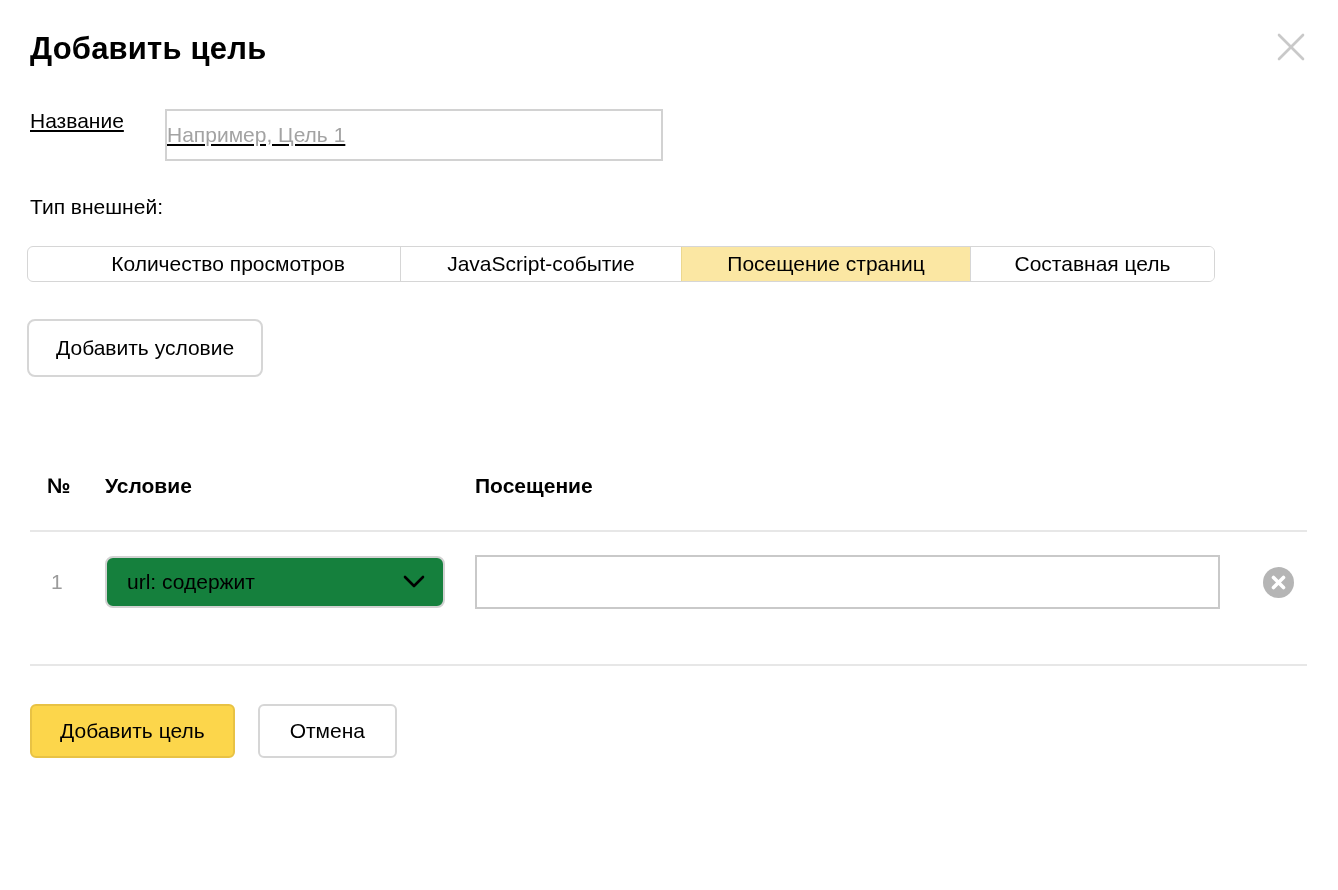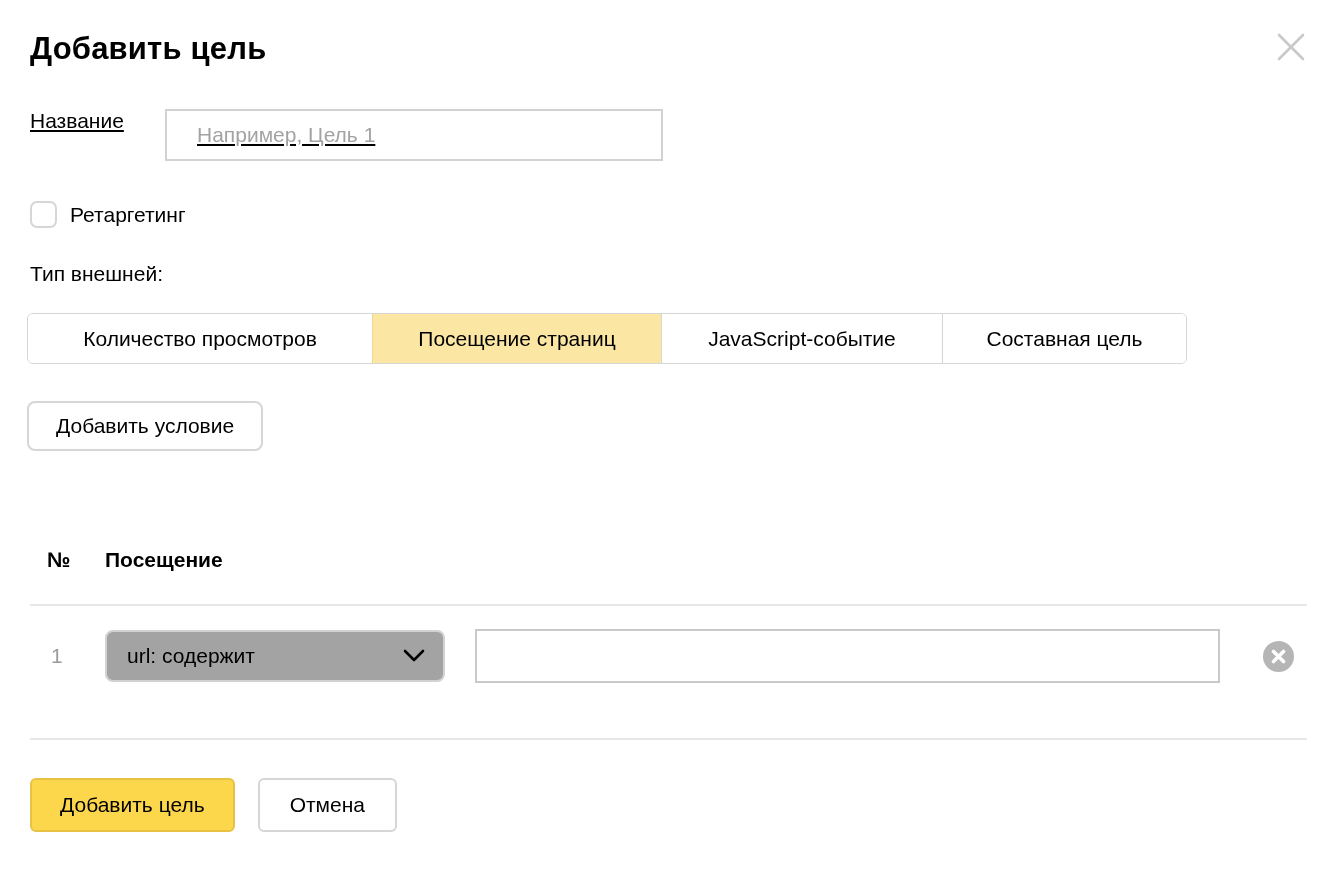--- a/index.html
+++ b/index.html
@@ -16,70 +16,70 @@
   .close-btn {
     position:absolute; top:32px; right:32px; width:30px; height:30px;
     cursor:pointer; background:none; border:none; padding:0;
   }
 
   
   .name-row { margin-top:41px; display:flex; align-items:flex-start;text-decoration:underline; }
   .name-label { font-size:21px; width:135px; }
   .name-input {
     width:498px; height:52px; border:2px solid #d2d2d2; border-radius:0;
-    font-size:21px; padding:0 30px; color:#000; outline:none;
+    font-size:21px; padding:0 0; color:#000; outline:none;
     font-family:inherit;
   }
   .name-input::placeholder { color:#a3a3a3; }
 
   
   .check-row { margin-top:40px; display:flex; align-items:center; cursor:pointer; }
   .checkbox {
     width:27px; height:27px; border:2px solid #d6d6d6; border-radius:7px;
     background:#fff; display:inline-block; flex:none;
   }
   .check-label { font-size:21px; margin-left:13px; }
 
   
   .type-label { margin-top:34px; font-size:21px; line-height:24px; }
   .tabs {
     margin-top:27px; margin-left:-3px; display:inline-flex;
-    border:1px solid #d6d6d6; border-radius:6px; overflow:hidden; height:51px;
+    border:1px solid #d6d6d6; border-radius:6px; overflow:hidden; height:36px;padding-left:28px;
   }
   .tab {
     display:flex; align-items:center; justify-content:center;
     font-size:21px; height:100%; cursor:pointer; background:#fff;
     border:none; border-left:1px solid #d6d6d6; font-family:inherit;
   }
   .tab:first-child { border-left:none; }
   .tab.selected { background:#fbe7a3; border-left-color:#ecd88f; }
   .tab.w1 { width:344px; }
   .tab.w2 { width:289px; }
   .tab.w3 { width:281px; }
   .tab.w4 { width:244px; }
 
   .description { margin-top:33px; font-size:21px; line-height:24px; }
 
   .add-cond-btn {
-    margin-top:37px; margin-left:-3px; height:50px; padding:0 27px;
+    margin-top:37px; margin-left:-3px; height:58px; padding:0 27px;
     background:#fff; border:2px solid #d6d6d6; border-radius:8px;
     font-size:21px; cursor:pointer; font-family:inherit;
   }
 
   
   .tbl-header { margin-top:97px; display:flex; font-size:21px; font-weight:700; line-height:24px; }
   .h-num { width:75px; padding-left:17px; }
   .h-cond { width:370px; }
   .divider { margin-top:32px; height:2px; background:#e7e7e7; width:1277px; }
 
   .cond-row { display:flex; align-items:center; padding:23px 0; }
   .row-num { width:75px; padding-left:21px; font-size:21px; color:#9b9b9b; }
   .cond-select {
     width:340px; height:52px; border:2px solid #d2d2d2; border-radius:8px;
-    background:#a3a3a3; display:flex; align-items:center; font-size:21px;
+    background:#15803d; display:flex; align-items:center; font-size:21px;
     padding:0 18px 0 20px; cursor:pointer; justify-content:space-between;
     font-family:inherit;
     gap:28px;
   }
   .value-input {
     width:745px; height:54px; margin-left:30px;
     border:2px solid #c9c9c9; font-size:21px; padding:0 14px; outline:none;
     font-family:inherit;
   }
   .remove-btn {
@@ -105,39 +105,36 @@
 
 <div class="wrap">
 
   <h1 class="dialog-title">Добавить цель</h1>
 
   <div class="name-row">
     <span class="name-label">Название</span>
     <input class="name-input" type="text" placeholder="Например, Цель 1" style="">
   </div>
 
-  <div class="check-row">
-    <span class="checkbox"></span>
-    <span class="check-label">Ретаргетинг</span>
-  </div>
 
   <div class="type-label">Тип внешней:</div>
 
   <div class="tabs">
     <button class="tab w1">Количество просмотров</button>
+    <button class="tab w3">JavaScript-событие</button>
     <button class="tab w2 selected">Посещение страниц</button>
-    <button class="tab w3">JavaScript-событие</button>
     <button class="tab w4">Составная цель</button>
   </div>
 
 
   <button class="add-cond-btn">Добавить условие</button>
 
   <div class="tbl-header">
     <span class="h-num">№</span>
+    <span class="h-cond">Условие</span>
     <span class="h-val">Посещение</span>
   </div>
 
   <div class="divider"></div>
 
   <div class="cond-row">
     <span class="row-num">1</span>
 
     <button class="cond-select">
       <span>url: содержит</span>

